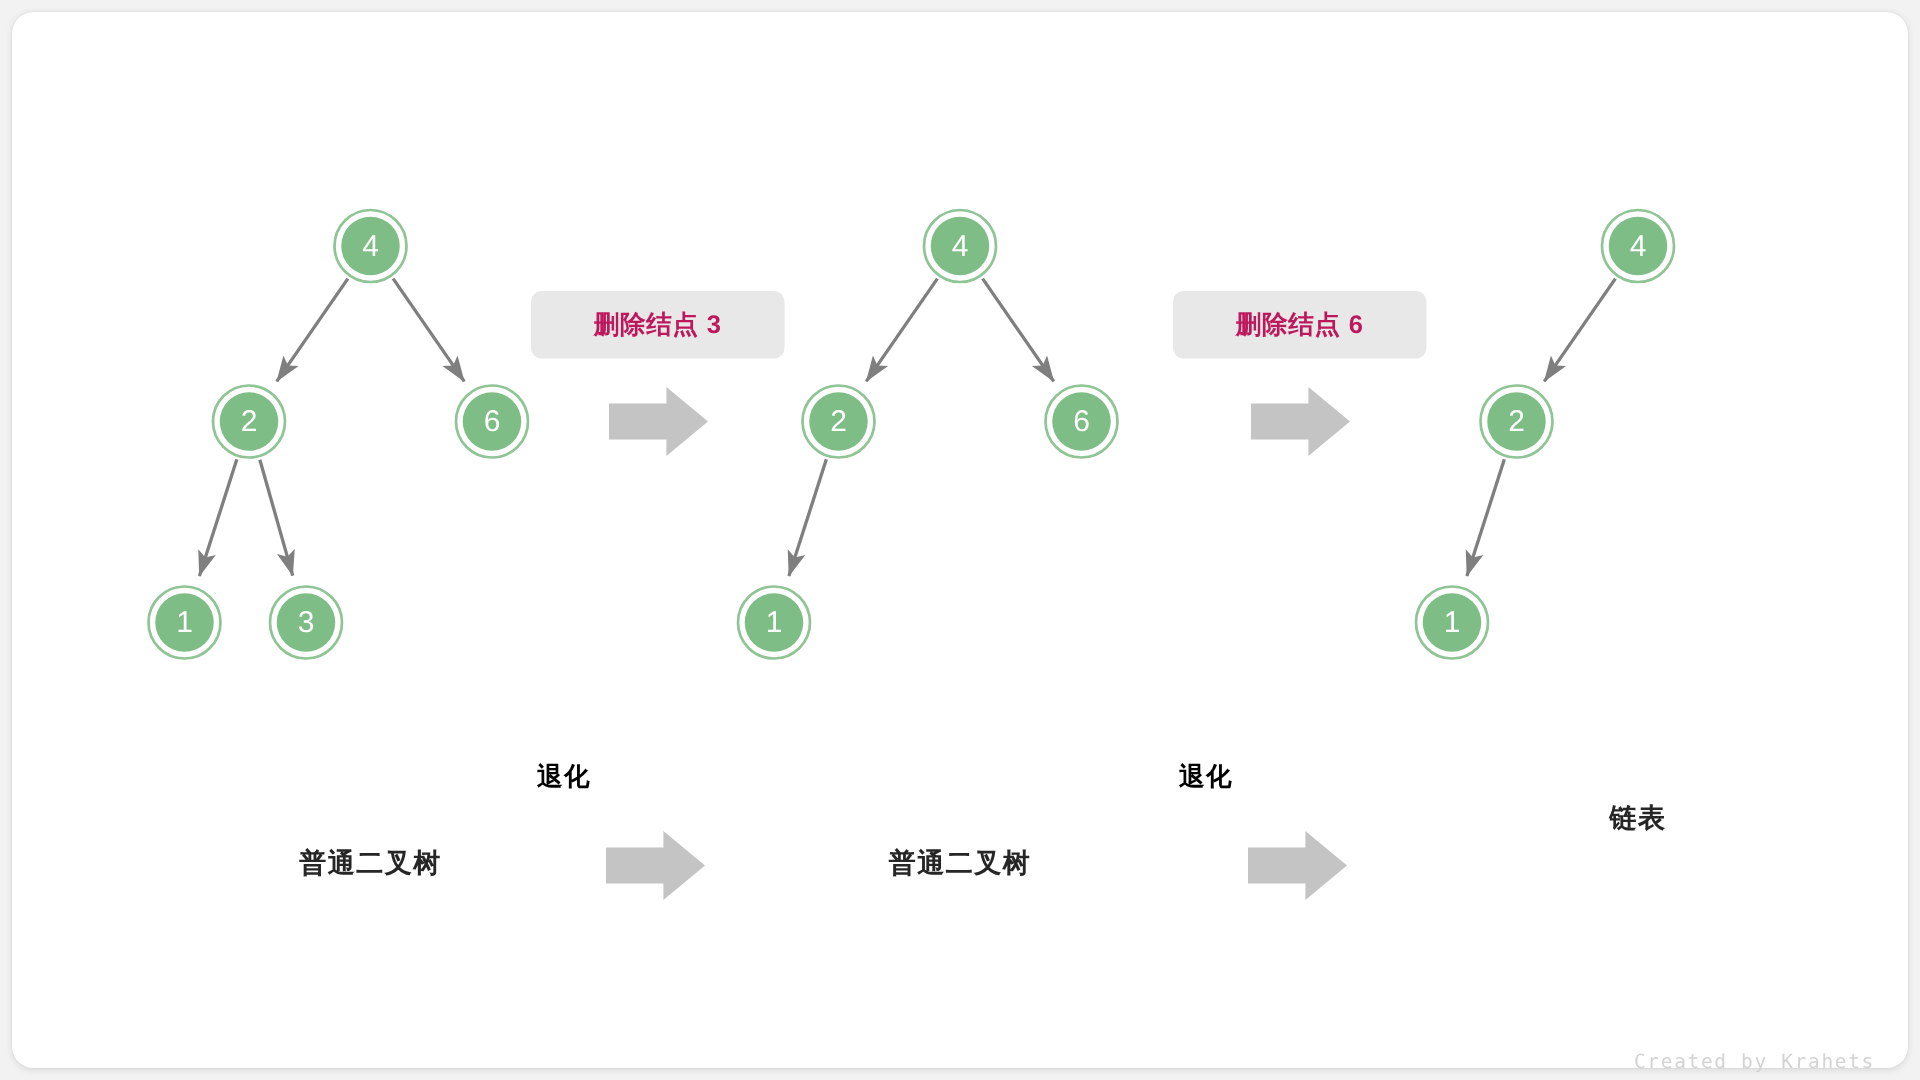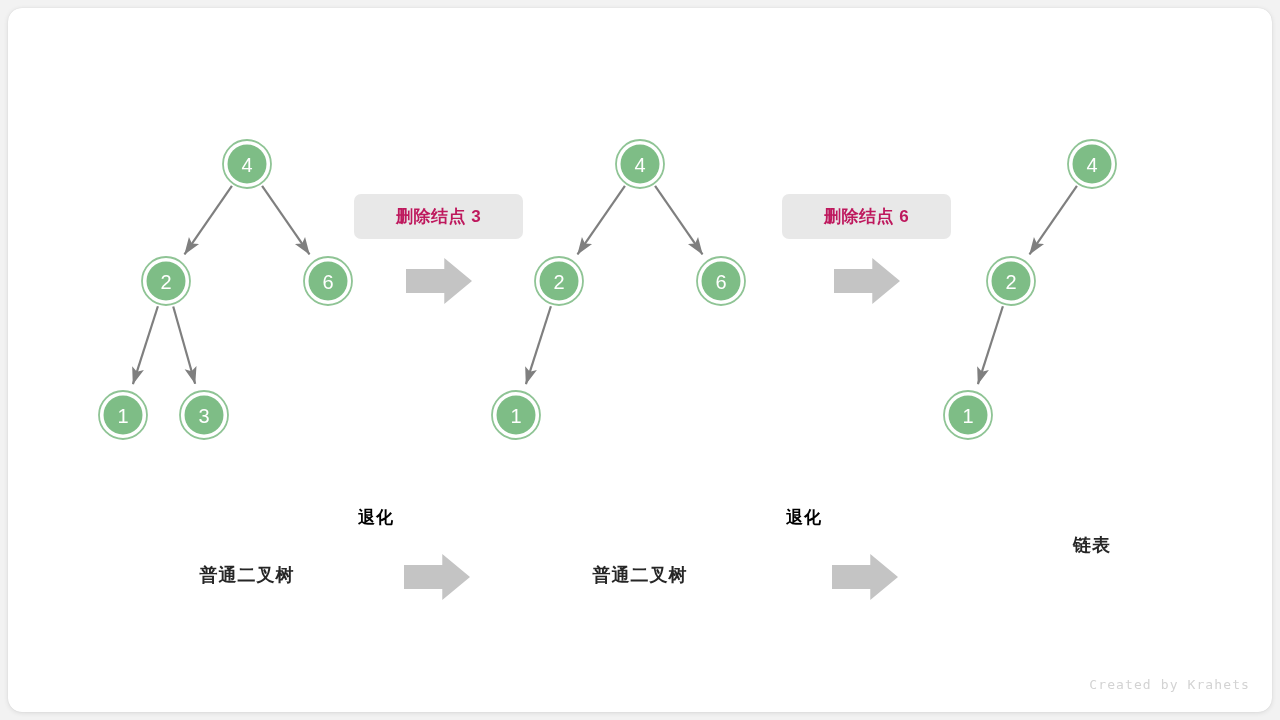--- a/index.html
+++ b/index.html
@@ -98,21 +98,21 @@
     font-size: 17px;
     font-weight: bold;
     text-align: left;
     white-space: nowrap;
     letter-spacing: 1px;
   }
 
   .credit {
     position: absolute;
     right: 30px;
-    bottom: 28px;
+    bottom: 4px;
     color: #d3d3d3;
     font-family: "DejaVu Sans Mono", "Liberation Mono", monospace;
     font-size: 13px;
     letter-spacing: 1.1px;
     white-space: nowrap;
   }
 </style>
 </head>
 <body>
 

